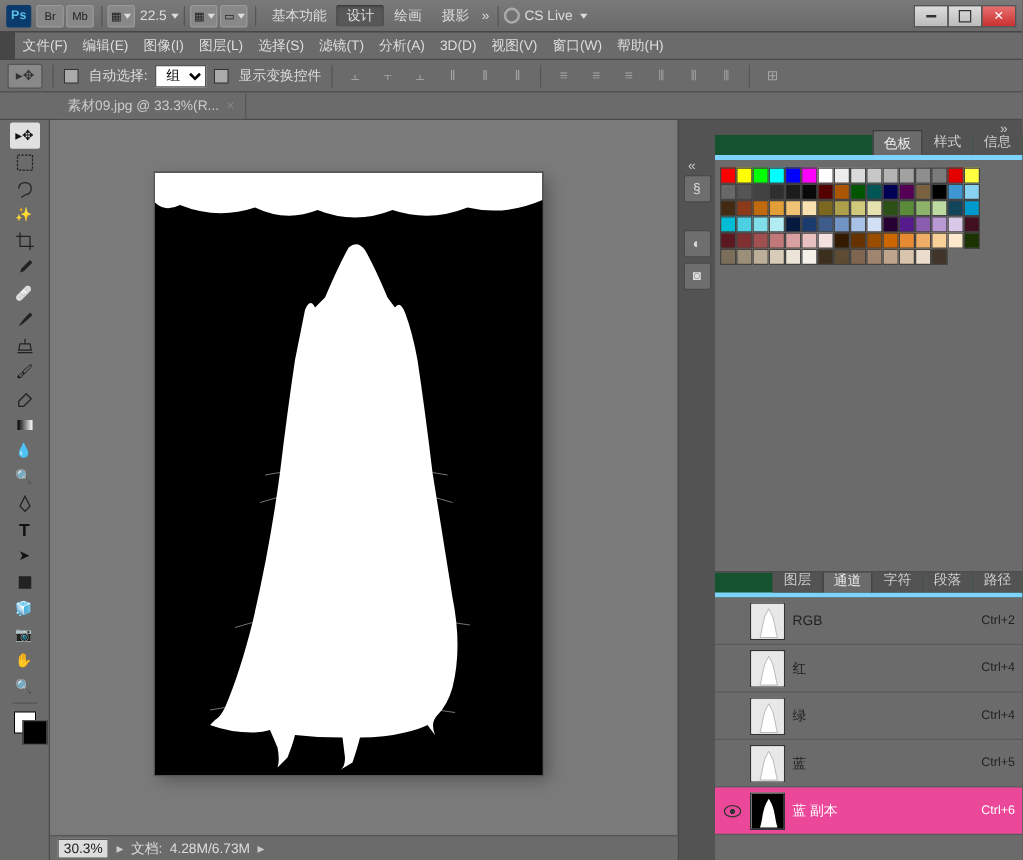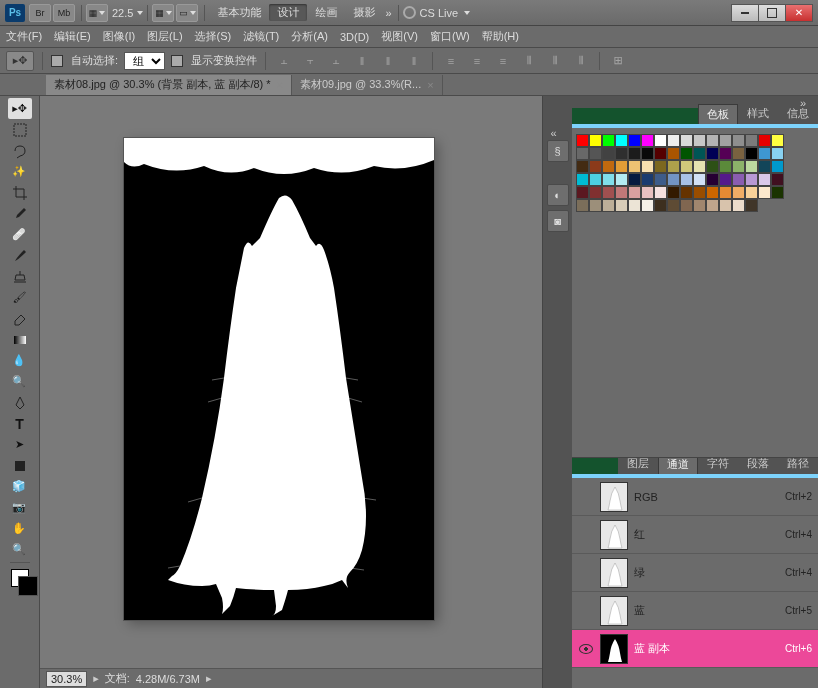--- a/index.html
+++ b/index.html
@@ -13,21 +13,21 @@
 .title-tab { padding:1px 8px; color:#ddd; background:transparent; border-radius:2px;}
 .title-tab.active { background:#585858; box-shadow:inset 0 1px 2px #333;}
 .flex-grow { flex:1; }
 .cslive { display:flex; align-items:center; gap:4px; color:#ddd; font-size:11px; }
 .cslive-ring { width:13px;height:13px;border:2px solid #aaa;border-radius:50%;}
 .win-ctrl { display:flex; margin-left:8px; }
 .win-btn { width:28px; height:18px; border:1px solid #555; display:flex; align-items:center; justify-content:center; font-size:10px; background:linear-gradient(#ddd,#bbb); margin-left:-1px;}
 .win-btn.min::before{content:"";display:block;width:8px;height:2px;background:#333;}
 .win-btn.max::before{content:"";display:block;width:8px;height:8px;border:1px solid #333;}
 .win-btn.close{background:linear-gradient(#e87070,#c83030);color:#fff;}
-.menubar { height:22px; background:#6b6b6b; display:flex; align-items:center; padding:0 6px; gap:12px; border-bottom:1px solid #4a4a4a; }
+.menubar { height:22px; background:#6b6b6b; display:flex; align-items:center; padding:0 6px; gap:12px; border-bottom:1px solid #4a4a4a;margin-left:12px; }
 .menubar span { color:#ddd; cursor:default; }
 .optbar { height:26px; background:#6b6b6b; display:flex; align-items:center; padding:0 6px; border-bottom:1px solid #4a4a4a; gap:6px;}
 .optbar .tool-i { width:28px; height:20px; display:flex;align-items:center;justify-content:center;color:#333;background:#898989;border:1px solid #555;border-radius:2px;}
 .chk { width:12px;height:12px;border:1px solid #333;background:#aaa;display:inline-block;vertical-align:middle;margin-right:2px;}
 .opt-sel { height:18px; background:#fff; border:1px solid #555; padding:0 4px; font-size:11px;}
 .opt-txt { color:#ddd; }
 .opt-ico { width:20px;height:18px;opacity:0.5;color:#ddd;display:flex;align-items:center;justify-content:center;border:1px solid transparent;}
 .sep-v { width:1px;height:18px;background:#555;margin:0 2px;}
 .tabbar { height:22px; background:#6b6b6b; display:flex; align-items:center; padding-left:46px; border-bottom:1px solid #4a4a4a;}
 .doctab { height:20px; padding:0 8px; display:flex; align-items:center; gap:6px; font-size:11px; border-right:1px solid #555;}
@@ -136,24 +136,20 @@
   <div class="opt-ico">≡</div>
   <div class="opt-ico">≡</div>
   <div class="opt-ico">⦀</div>
   <div class="opt-ico">⦀</div>
   <div class="opt-ico">⦀</div>
   <div class="sep-v"></div>
   <div class="opt-ico">⊞</div>
 </div>
 
 <div class="tabbar">
-  <div class="doctab active">
-    <span>素材08.jpg @ 30.3% (背景 副本, 蓝 副本/8) *</span>
-    <span class="x">×</span>
-  </div>
   <div class="doctab inactive">
     <span>素材09.jpg @ 33.3%(R...</span>
     <span class="x">×</span>
   </div>
 </div>
 
 <div class="main">
   <div class="toolcol">
     <div class="tool sel">▸✥</div>
     <div class="tool">

